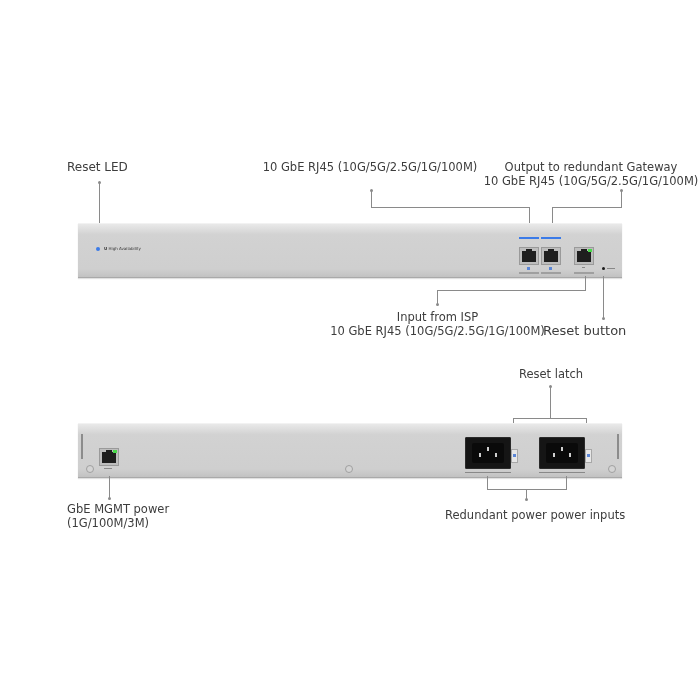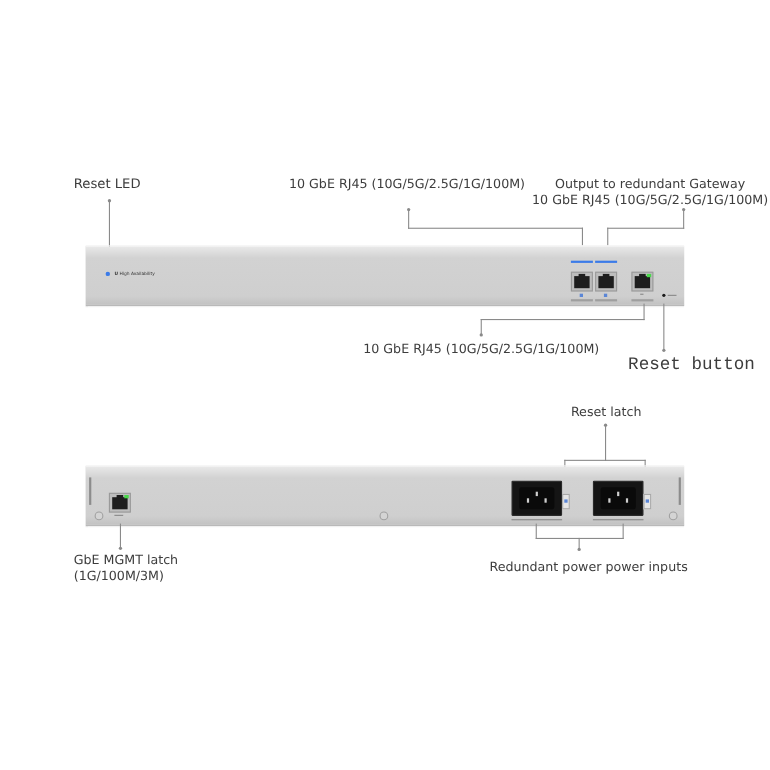--- a/index.html
+++ b/index.html
@@ -80,26 +80,27 @@
 
     <div class="abs" style="left:524px; top:43px; width:3px; height:3px; border-radius:50%; background:#1a1a1a;"></div>
     <div class="abs" style="left:529px; top:44px; width:8px; height:1px; background:#888;"></div>
   </div>
 
   <div class="line" style="left:585px; top:276px; width:1px; height:15px;"></div>
   <div class="line" style="left:437px; top:290px; width:149px; height:1px;"></div>
   <div class="line" style="left:437px; top:290px; width:1px; height:14px;"></div>
   <div class="dot" style="left:436px; top:303px;"></div>
   <div class="label center" style="left:330px; top:310px; width:215px; font-size:11.5px;">
+    <div>Input from ISP</div>
     <div>10 GbE RJ45 (10G/5G/2.5G/1G/100M)</div>
   </div>
 
   <div class="line" style="left:603px; top:276px; width:1px; height:42px;"></div>
   <div class="dot" style="left:602px; top:317px;"></div>
-  <div class="label" style="left:571px; top:324px; font-size:16px;font-family:Liberation Mono, monospace;">Reset button</div>
+  <div class="label" style="left:543px; top:324px; font-size:13px;">Reset button</div>
 </div>
 
 <div>
 
   <div class="label" style="left:519px; top:367px; font-size:11.5px;">Reset latch</div>
   <div class="dot" style="left:549px; top:385px;"></div>
   <div class="line" style="left:550px; top:386px; width:1px; height:33px;"></div>
   <div class="line" style="left:513px; top:418px; width:74px; height:1px;"></div>
   <div class="line" style="left:513px; top:418px; width:1px; height:26px;"></div>
   <div class="line" style="left:586px; top:418px; width:1px; height:26px;"></div>
@@ -133,21 +134,21 @@
       <div class="pin" style="left:13px; top:15px;"></div>
       <div class="pin" style="left:29px; top:15px;"></div>
     </div>
     <div class="abs" style="left:461px; top:48px; width:46px; height:1px; background:#888;"></div>
     <div class="latch" style="left:507px; top:25px;"></div>
   </div>
 
   <div class="line" style="left:109px; top:476px; width:1px; height:22px;"></div>
   <div class="dot" style="left:108px; top:497px;"></div>
   <div class="label" style="left:67px; top:502px; font-size:11.5px;">
-    <div>GbE MGMT latch</div>
+    <div>GbE MGMT power</div>
     <div>(1G/100M/3M)</div>
   </div>
 
   <div class="line" style="left:487px; top:476px; width:1px; height:14px;"></div>
   <div class="line" style="left:566px; top:476px; width:1px; height:14px;"></div>
   <div class="line" style="left:487px; top:489px; width:80px; height:1px;"></div>
   <div class="line" style="left:526px; top:489px; width:1px; height:10px;"></div>
   <div class="dot" style="left:525px; top:498px;"></div>
   <div class="label" style="left:445px; top:508px; font-size:11.5px;">Redundant power power inputs</div>
 </div>

